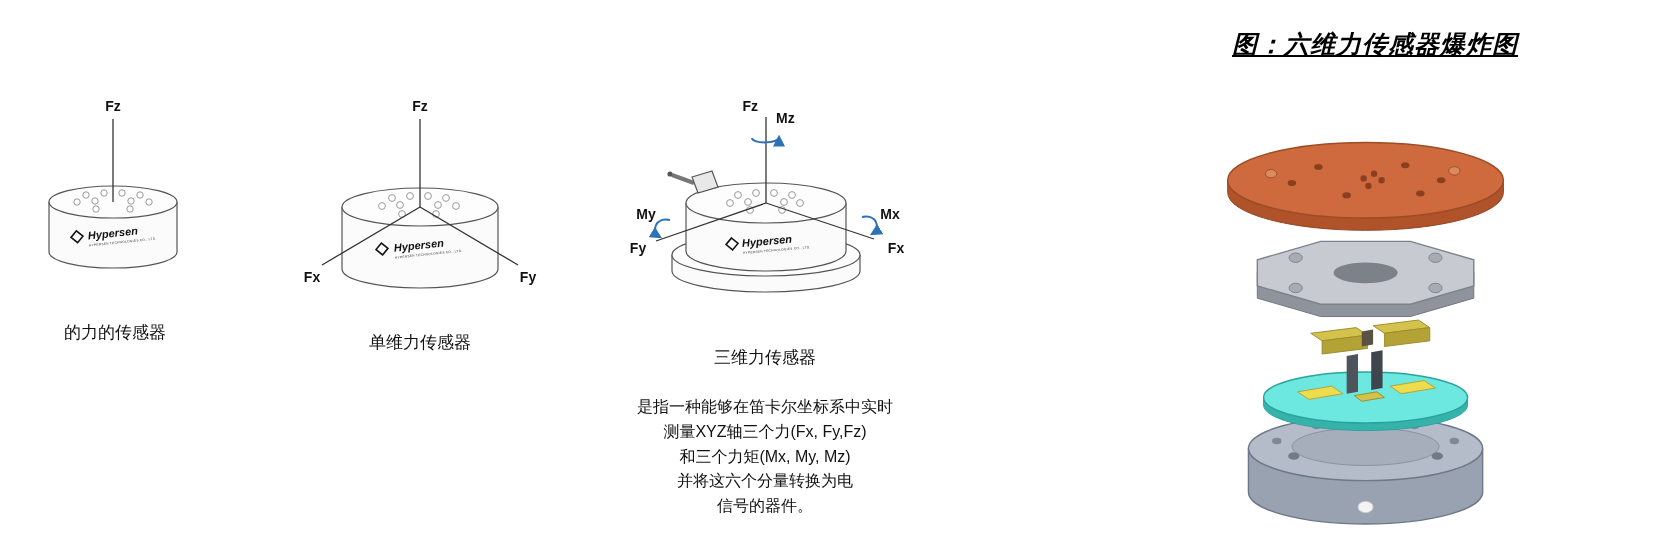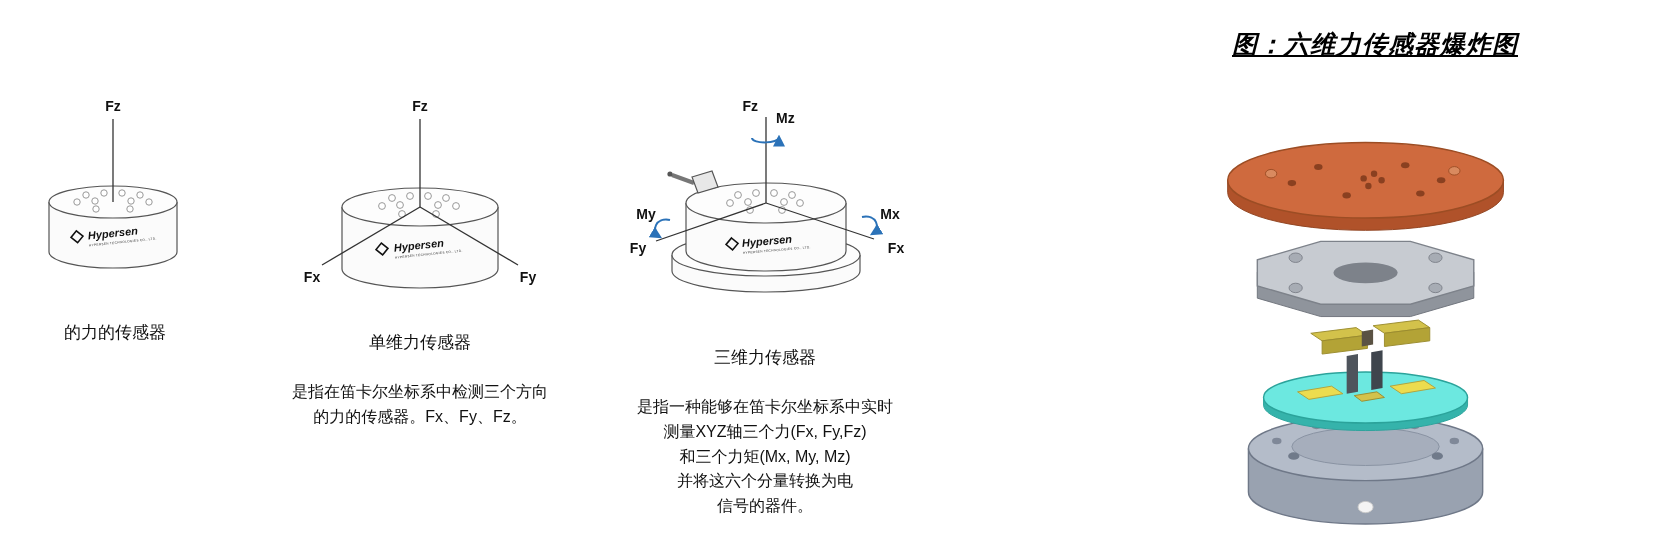--- a/index.html
+++ b/index.html
@@ -94,22 +94,20 @@
         <line class="axis-line" x1="150" y1="112" x2="248" y2="170"></line>
         <text x="42" y="187" text-anchor="middle" class="axis-label">Fx</text>
         <text x="258" y="187" text-anchor="middle" class="axis-label">Fy</text>
         <g transform="rotate(-6 150 152)">
           <polygon class="logo-mark" points="112,144 118,150 112,156 106,150"></polygon>
           <text x="124" y="154" class="logo-text">Hypersen</text>
           <text x="124" y="161" class="logo-sub">HYPERSEN TECHNOLOGIES CO., LTD.</text>
         </g>
       </svg>
       <div class="sensor-name">单维力传感器</div>
-      <div class="sensor-desc">是指在笛卡尔坐标系中检测三个方向
-的力的传感器。Fx、Fy、Fz。</div>
     </div>
 
     <div class="sensor-col c3">
       <svg viewBox="0 0 330 215" width="330" height="215">
         <defs>
           <marker id="arrB" viewBox="0 0 10 10" refX="8" refY="5" markerWidth="6" markerHeight="6" orient="auto">
             <path d="M0,0 L10,5 L0,10 z" fill="#2b72b8"></path>
           </marker>
         </defs>
 

